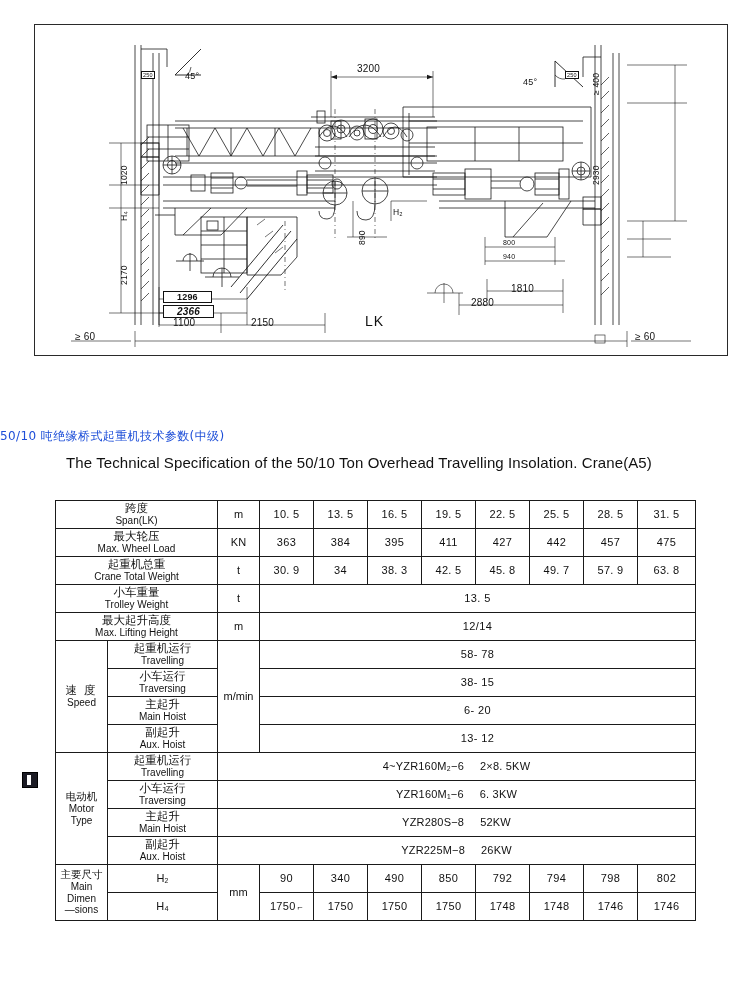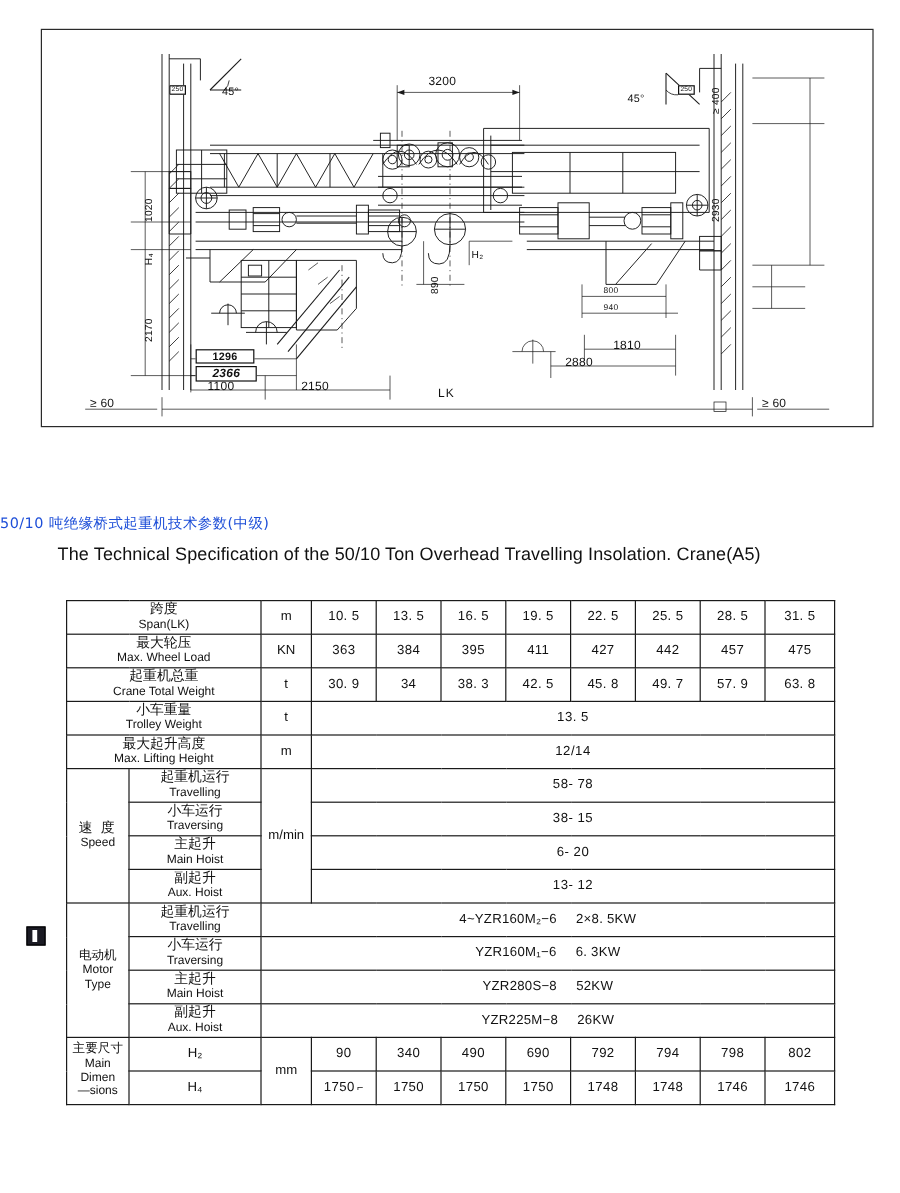--- a/index.html
+++ b/index.html
@@ -33,21 +33,21 @@
   .dim-label.bold{font-weight:700;font-style:italic;}
   .dim-label.sup{font-size:9px;}
 
   
   .title-zone{position:absolute;left:0;top:428px;width:750px;}
   .title-cn{
     font-size:12px;color:#1d4ed8;letter-spacing:.4px;
     font-family:"DejaVu Sans",sans-serif;
   }
   .title-en{
-    font-size:15px;color:#111;margin-left:48px;margin-top:9px;letter-spacing:.1px;
+    font-size:15px;color:#111;margin-left:66px;margin-top:9px;letter-spacing:.1px;
     font-family:"Liberation Sans",sans-serif;
   }
 
   
   .spec-wrap{position:absolute;left:55px;top:500px;width:640px;}
   table.spec{border-collapse:collapse;width:640px;table-layout:fixed;}
   table.spec td{
     border:1px solid #1a1a1a;
     text-align:center;vertical-align:middle;
     font-size:11px;padding:0;height:27px;
@@ -379,21 +379,21 @@
   <span class="dim-label" style="left:476px;top:258px;font-size:10px;">1810</span>
   <span class="dim-label" style="left:436px;top:272px;font-size:10px;">2880</span>
 
   <span class="dim-label boxed" style="left:128px;top:266px;font-size:9px;">1296</span>
   <span class="dim-label boxed bold" style="left:128px;top:280px;font-size:10px;">2366</span>
   <span class="dim-label" style="left:138px;top:292px;font-size:10px;">1100</span>
   <span class="dim-label" style="left:216px;top:292px;font-size:10px;">2150</span>
 
   <span class="dim-label" style="left:40px;top:306px;font-size:10px;">≥ 60</span>
   <span class="dim-label" style="left:600px;top:306px;font-size:10px;">≥ 60</span>
-  <span class="dim-label" style="left:330px;top:298px;font-size:10px;letter-spacing:1px;">LK</span>
+  <span class="dim-label" style="left:330px;top:288px;font-size:14px;letter-spacing:1px;">LK</span>
 </div>
 
 <div class="title-zone">
   <div class="title-cn">50/10 吨绝缘桥式起重机技术参数(中级)</div>
   <div class="title-en">The Technical Specification of the 50/10 Ton Overhead Travelling Insolation. Crane(A5)</div>
 </div>
 
 <div class="marker"></div>
 
 <div class="spec-wrap">
@@ -560,21 +560,21 @@
       <span class="cn">主要尺寸</span>
       <span class="en">Main</span>
       <span class="en">Dimen</span>
       <span class="en">—sions</span>
     </td>
     <td class="dimname">H₂</td>
     <td class="unit" rowspan="2">mm</td>
     <td class="num">90</td>
     <td class="num">340</td>
     <td class="num">490</td>
-    <td class="num">690</td>
+    <td class="num">850</td>
     <td class="num">792</td>
     <td class="num">794</td>
     <td class="num">798</td>
     <td class="num">802</td>
   </tr>
 
   <tr>
     <td class="dimname">H₄</td>
     <td class="num tick-1750"><span>1750</span><span class="mk">⌐</span></td>
     <td class="num">1750</td>

